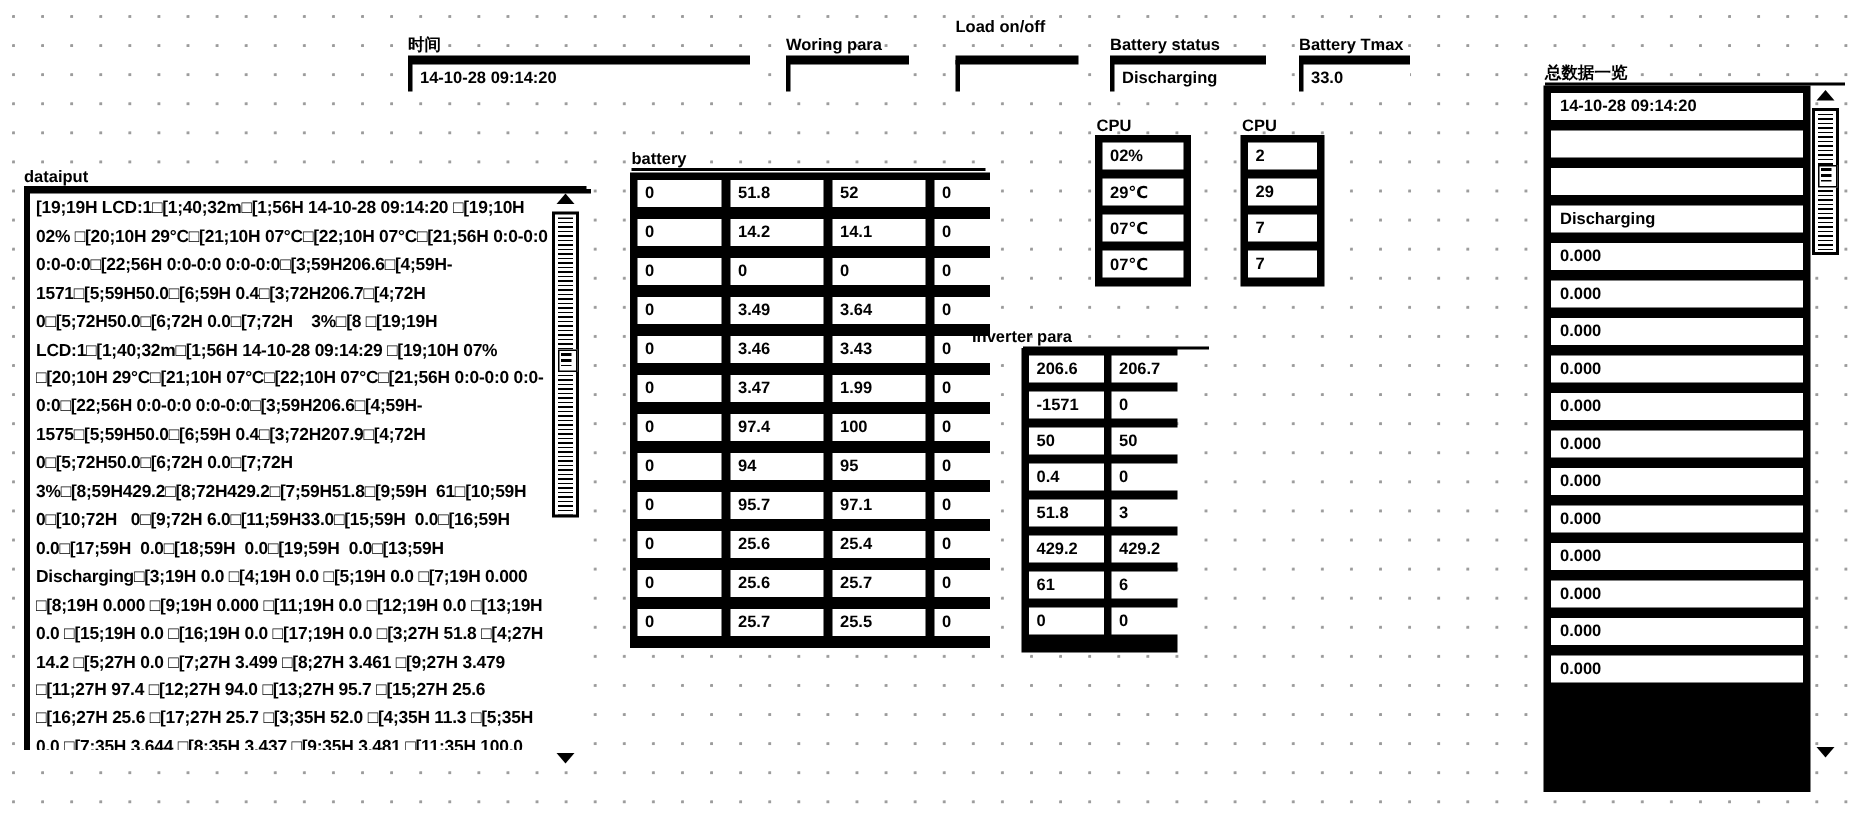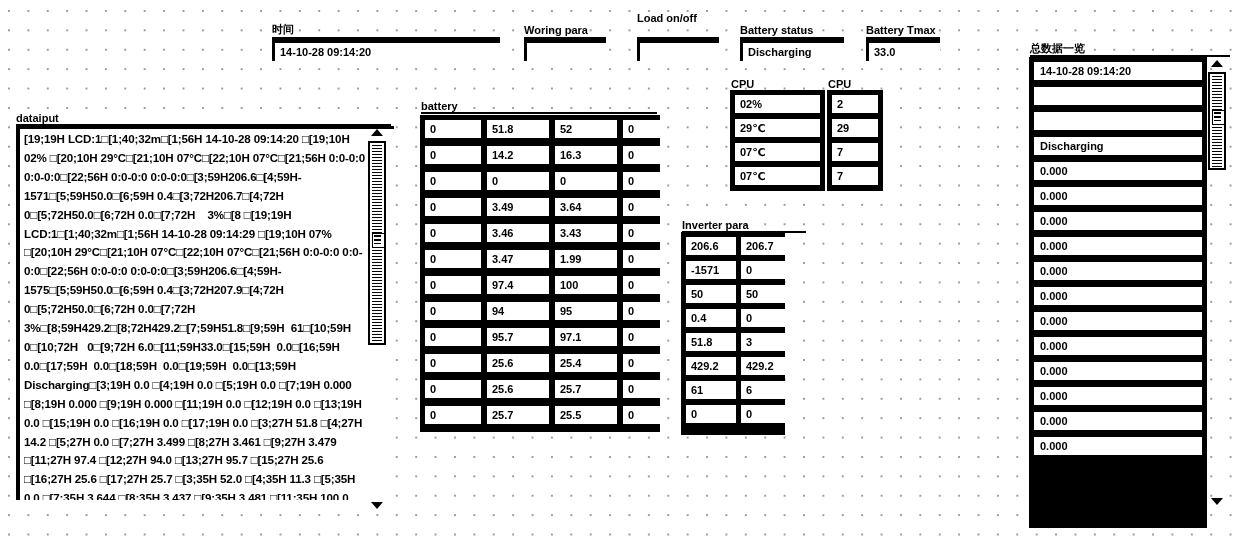--- a/index.html
+++ b/index.html
@@ -159,21 +159,21 @@
     left: 420px; top: 115px;
     width: 240px; height: 317px;
     grid-template-columns: 56px 62px 62px 44px;
     grid-auto-rows: 18px;
     gap: 8px 6px;
     padding: 5px 5px;
   }
   
   #cpu1-arr {
     left: 730px; top: 90px;
-    width: 95px; height: 101px;
+    width: 64px; height: 101px;
     grid-template-columns: 1fr;
     grid-auto-rows: 18px;
     gap: 6px;
     padding: 5px;
   }
   
   #cpu2-arr {
     left: 827px; top: 90px;
     width: 56px; height: 101px;
     grid-template-columns: 1fr;
@@ -286,21 +286,21 @@
 
   <div class="ctl-label" style="left:421px; top:100px;">battery</div>
   <div class="rule thin" style="left:421px; top:112px; width:236px;"></div>
   <div class="arr" id="battery-arr">
       <div class="cell">0</div>
       <div class="cell">51.8</div>
       <div class="cell">52</div>
       <div class="cell">0</div>
       <div class="cell">0</div>
       <div class="cell">14.2</div>
-      <div class="cell">16.3</div>
+      <div class="cell">14.1</div>
       <div class="cell">0</div>
       <div class="cell">0</div>
       <div class="cell">0</div>
       <div class="cell">0</div>
       <div class="cell">0</div>
       <div class="cell">0</div>
       <div class="cell">3.49</div>
       <div class="cell">3.64</div>
       <div class="cell">0</div>
       <div class="cell">0</div>
@@ -346,21 +346,21 @@
     </div>
 
   <div class="ctl-label" style="left:828px; top:78px;">CPU</div>
   <div class="arr" id="cpu2-arr">
       <div class="cell">2</div>
       <div class="cell">29</div>
       <div class="cell">7</div>
       <div class="cell">7</div>
     </div>
 
-  <div class="ctl-label" style="left:682px; top:219px;">Inverter para</div>
+  <div class="ctl-label" style="left:648px; top:219px;">Inverter para</div>
   <div class="rule thin" style="left:682px; top:231px; width:124px;"></div>
   <div class="arr" id="inverter-arr">
       <div class="cell">206.6</div>
       <div class="cell">206.7</div>
       <div class="cell">-1571</div>
       <div class="cell">0</div>
       <div class="cell">50</div>
       <div class="cell">50</div>
       <div class="cell">0.4</div>
       <div class="cell">0</div>

